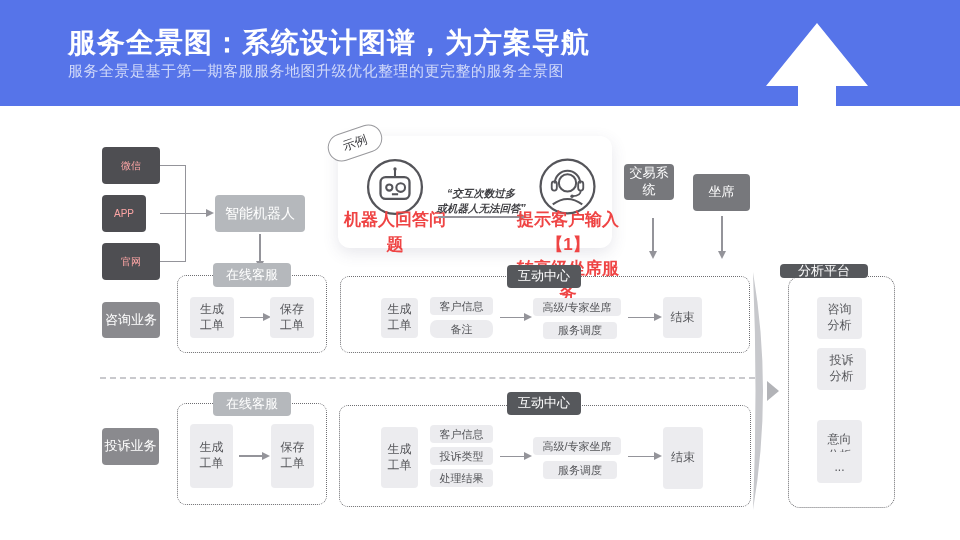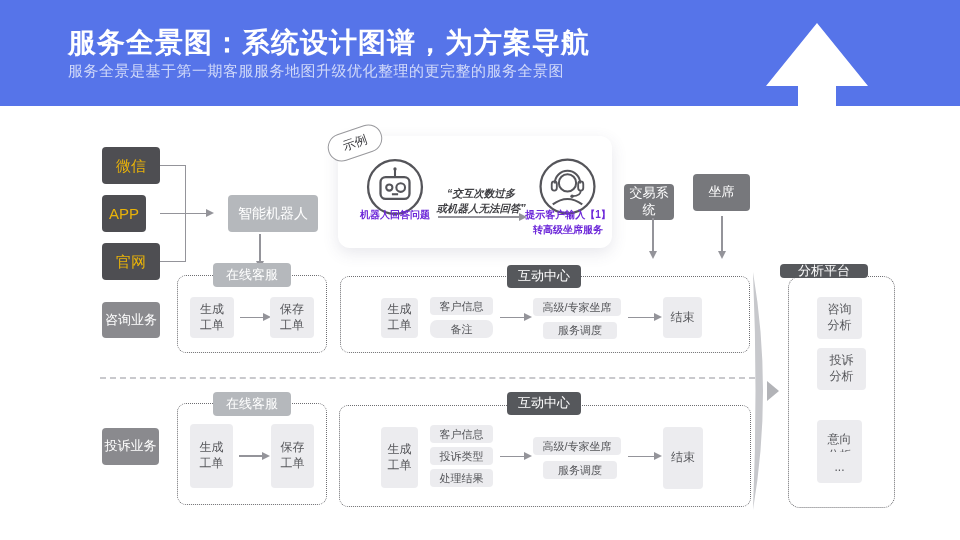--- a/index.html
+++ b/index.html
@@ -5,21 +5,21 @@
   html,body{margin:0;padding:0;background:#fff;}
   body{width:960px;height:540px;overflow:hidden;font-family:"Liberation Sans","DejaVu Sans",sans-serif;}
   .stage{position:relative;width:960px;height:540px;background:#ffffff;}
   .abs{position:absolute;}
   
   .banner{left:0;top:0;width:960px;height:106px;background:#5674e9;}
   .banner-title{left:68px;top:24px;color:#ffffff;font-size:28px;font-weight:bold;letter-spacing:1px;}
   .banner-sub{left:68px;top:62px;color:rgba(255,255,255,.72);font-size:15px;letter-spacing:.5px;}
   
   .box{display:flex;align-items:center;justify-content:center;text-align:center;white-space:pre-line;border-radius:4px;line-height:1.3;box-sizing:border-box;}
-  .dark{background:#4e4e52;color:#eab308;font-size:15px;}
+  .dark{background:#4e4e52;color:#fca5a5;font-size:10px;}
   .mid{background:#8a8a8e;color:#fff;font-size:13px;}
   .sys{background:#77787c;color:#fff;font-size:13px;}
   .lighthdr{background:#b5b8bc;color:#fff;font-size:13px;}
   .darkhdr{background:#56585c;color:#fff;font-size:13px;}
   .light{background:#ececef;color:#55565a;font-size:12px;}
   .small{font-size:11px;}
   .dashedbox{border:1.6px dotted #6e6e72;border-radius:9px;background:transparent;}
   
   .hline{height:1.6px;background:#94949a;}
   .vline{width:1.6px;background:#94949a;}
@@ -27,21 +27,21 @@
   .h-arrow::after{content:"";position:absolute;right:-7px;top:50%;transform:translateY(-50%);
     border-left:8px solid #94949a;border-top:4.5px solid transparent;border-bottom:4.5px solid transparent;}
   .v-arrow{width:1.6px;background:#94949a;}
   .v-arrow::after{content:"";position:absolute;bottom:-7px;left:50%;transform:translateX(-50%);
     border-top:8px solid #94949a;border-left:4.5px solid transparent;border-right:4.5px solid transparent;}
   .divider{border-top:2px dashed #c9c9cd;height:0;}
   
   .card{background:#ffffff;border-radius:12px;box-shadow:0 5px 16px rgba(70,70,110,.13);}
   .badge{background:#fff;border:1.4px solid #98989c;border-radius:14px;color:#3c3c40;font-size:12.5px;
     display:flex;align-items:center;justify-content:center;transform:rotate(-19deg);}
-  .caption{color:#6d28d9;font-size:10px;font-weight:600;text-align:center;white-space:pre-line;line-height:1.45;}
+  .caption{color:#ef4444;font-size:17px;font-weight:600;text-align:center;white-space:pre-line;line-height:1.45;}
   .quote{color:#3f3f43;font-size:10.5px;font-weight:bold;font-style:italic;text-align:center;white-space:pre-line;line-height:1.4;}
   svg{display:block;}
 </style>
 </head>
 <body>
 
 <div class="stage">
 
   <div class="abs banner">
     <div class="abs banner-title">服务全景图：系统设计图谱，为方案导航</div>
@@ -53,21 +53,21 @@
 
   <div class="abs box dark" style="left:102px;top:147px;width:58px;height:37px;">微信</div>
   <div class="abs box dark" style="left:102px;top:195px;width:44px;height:37px;">APP</div>
   <div class="abs box dark" style="left:102px;top:243px;width:58px;height:37px;">官网</div>
 
   <div class="abs hline" style="left:160px;top:164.5px;width:26px;"></div>
   <div class="abs hline" style="left:160px;top:260.5px;width:26px;"></div>
   <div class="abs vline" style="left:184.5px;top:164.5px;height:97.5px;"></div>
   <div class="abs h-arrow" style="left:160px;top:212.5px;width:47px;"></div>
 
-  <div class="abs box lighthdr" style="left:215px;top:195px;width:90px;height:37px;font-size:14px;margin-left:13px;">智能机器人</div>
+  <div class="abs box lighthdr" style="left:215px;top:195px;width:90px;height:37px;font-size:14px;">智能机器人</div>
   <div class="abs v-arrow" style="left:259px;top:234px;height:28px;"></div>
 
   <div class="abs card" style="left:338px;top:136px;width:274px;height:112px;"></div>
   <div class="abs badge" style="left:327px;top:129px;width:54px;height:26px;">示例</div>
 
   <svg class="abs" style="left:366px;top:158px;" width="58" height="58" viewBox="0 0 56 56">
     <circle cx="28" cy="28" r="26" fill="none" stroke="#55555a" stroke-width="2.2"></circle>
     <line x1="28" y1="11" x2="28" y2="18" stroke="#55555a" stroke-width="2"></line>
     <circle cx="28" cy="10.5" r="1.6" fill="#55555a"></circle>
     <rect x="14" y="18.5" width="28" height="21" rx="5" fill="none" stroke="#55555a" stroke-width="2.2"></rect>
@@ -87,21 +87,21 @@
     <path d="M16.5 26 A12.5 12.5 0 0 1 41.5 26" fill="none" stroke="#55555a" stroke-width="2"></path>
     <rect x="13.5" y="24" width="5" height="9" rx="2.5" fill="none" stroke="#55555a" stroke-width="1.8"></rect>
     <rect x="39.5" y="24" width="5" height="9" rx="2.5" fill="none" stroke="#55555a" stroke-width="1.8"></rect>
     <path d="M42 33 q0 5.5 -8 5.5" fill="none" stroke="#55555a" stroke-width="1.8"></path>
     <circle cx="33.5" cy="38.5" r="1.7" fill="#55555a"></circle>
     <path d="M14.5 46.5 q14.5 -10.5 29 0" fill="none" stroke="#55555a" stroke-width="2"></path>
   </svg>
   <div class="abs caption" style="left:514px;top:208px;width:108px;">提示客户输入【1】
 转高级坐席服务</div>
 
-  <div class="abs box sys" style="left:624px;top:184px;width:50px;height:36px;">交易系统</div>
+  <div class="abs box sys" style="left:624px;top:164px;width:50px;height:36px;">交易系统</div>
   <div class="abs box sys" style="left:693px;top:174px;width:57px;height:37px;">坐席</div>
   <div class="abs v-arrow" style="left:652px;top:218px;height:34px;"></div>
   <div class="abs v-arrow" style="left:721px;top:216px;height:36px;"></div>
 
   <div class="abs box mid" style="left:102px;top:302px;width:58px;height:36px;">咨询业务</div>
 
   <div class="abs dashedbox" style="left:177px;top:275px;width:148px;height:76px;"></div>
   <div class="abs box lighthdr" style="left:213px;top:263px;width:78px;height:24px;">在线客服</div>
   <div class="abs box light" style="left:190px;top:297px;width:44px;height:41px;">生成
 工单</div>

